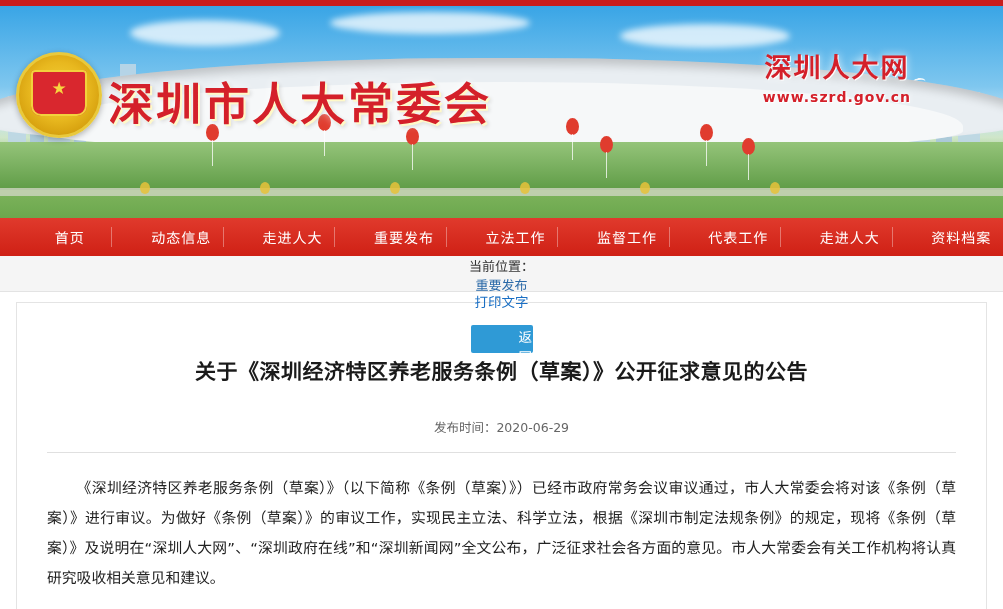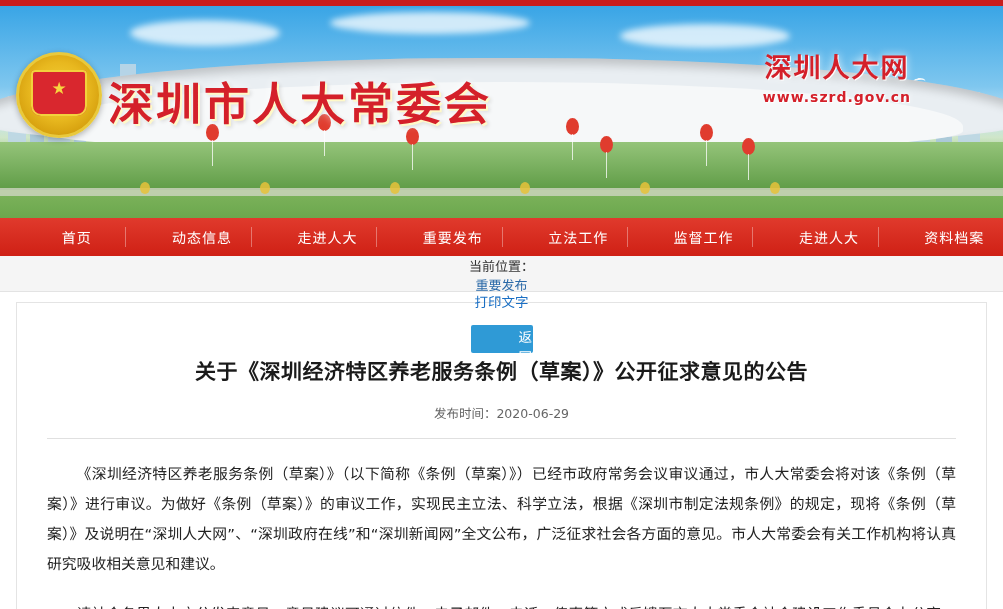--- a/index.html
+++ b/index.html
@@ -257,21 +257,21 @@
     font-weight: bold;
     color: #1a1a1a;
     margin-top: 2px;
     letter-spacing: .5px;
     font-family: "DejaVu Sans", "Liberation Serif", serif;
   }
   .doc-meta {
     text-align: center;
     font-size: 12.5px;
     color: #666;
-    margin-top: 18px;
+    margin-top: 32px;
     font-family: "DejaVu Sans", "Liberation Sans", sans-serif;
   }
   .rule {
     margin: 16px 0 0 0;
     border: none;
     border-top: 1px solid #e0e0e0;
   }
   .body-text p {
     margin: 20px 0 0 0;
     font-size: 14.8px;
@@ -354,20 +354,21 @@
     </div>
   </div>
 
   <div class="nav">
     <div class="nav-item">首页</div>
     <div class="nav-item">动态信息</div>
     <div class="nav-item">走进人大</div>
     <div class="nav-item">重要发布</div>
     <div class="nav-item">立法工作</div>
     <div class="nav-item">监督工作</div>
+    <div class="nav-item">代表工作</div>
     <div class="nav-item">走进人大</div>
     <div class="nav-item">资料档案</div>
   </div>
 
   <div class="crumbbar">
     <span class="lbl">当前位置：</span>
     <a>重要发布</a>
     <span class="crumb-sep">〉</span>
     <a>通知公告</a>
   </div>

